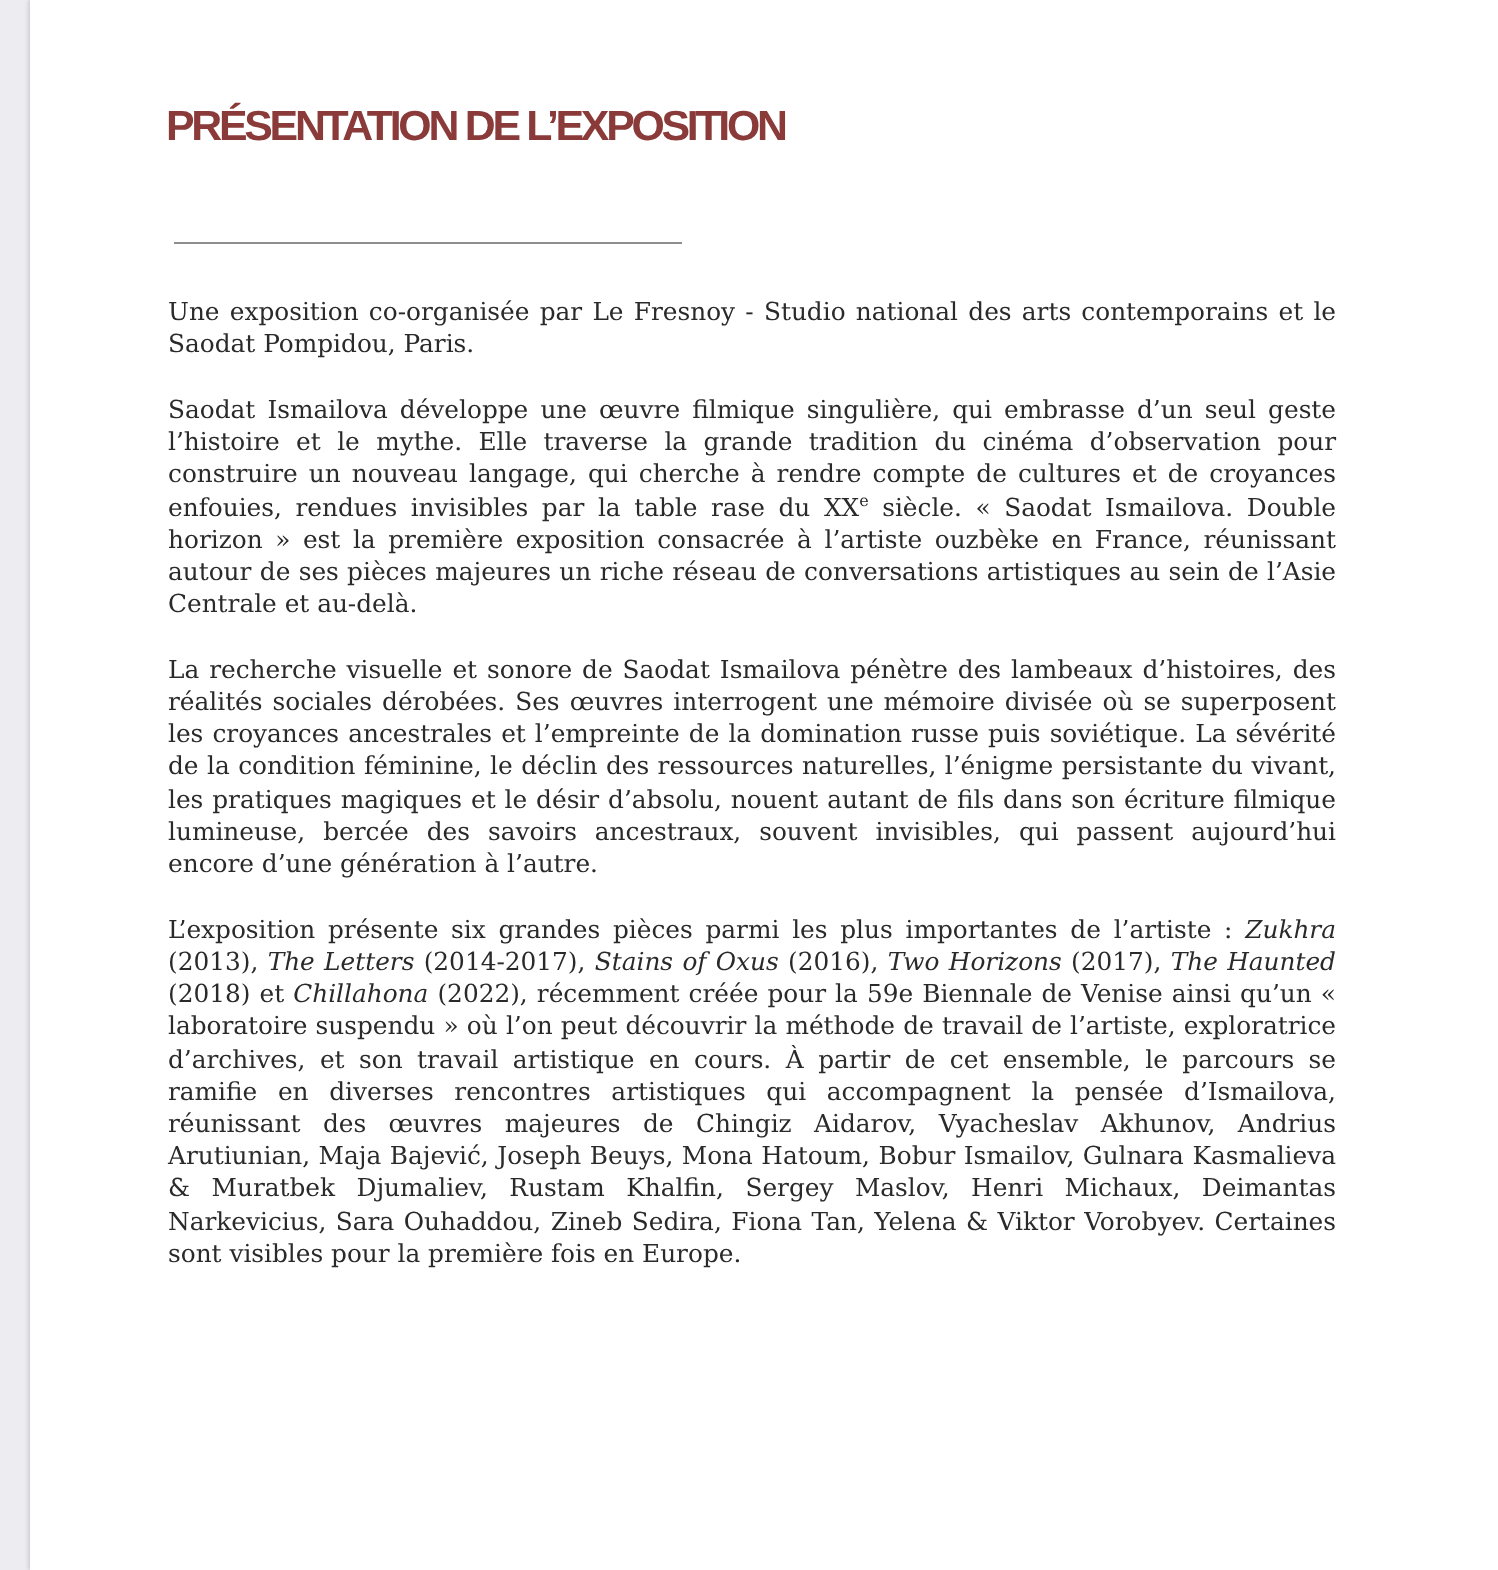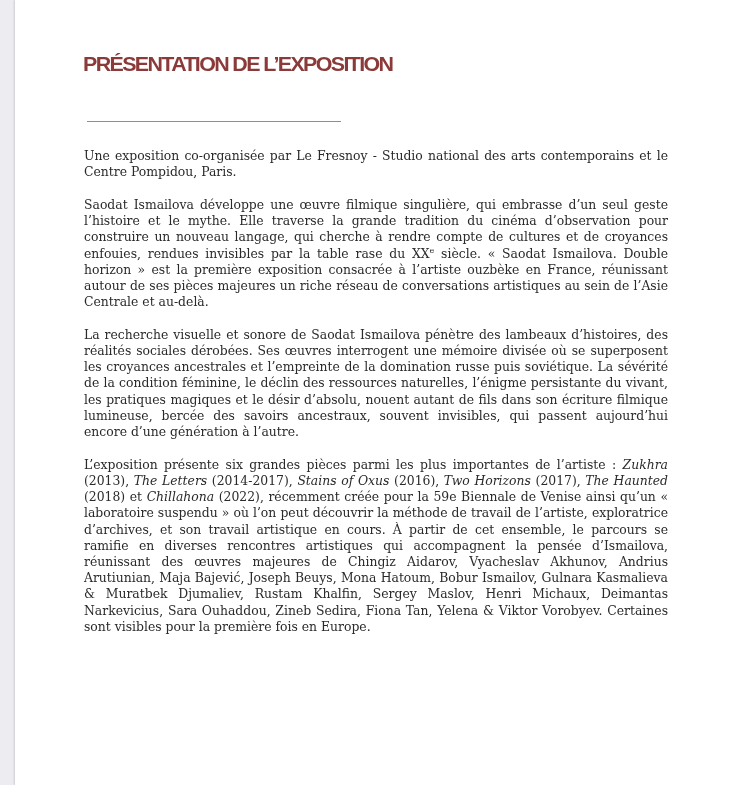--- a/index.html
+++ b/index.html
@@ -68,21 +68,21 @@
     }
   </style>
 </head>
 <body>
 
 <div class="page">
   <h1 class="title">PRÉSENTATION DE L’EXPOSITION</h1>
   <div class="rule"></div>
 
   <div class="body-text">
-    <p>Une exposition co-organisée par Le Fresnoy - Studio national des arts contemporains et le Centre Pompidou, Paris.</p>
+    <p>Une exposition co-organisée par Le Fresnoy - Studio national des arts contemporains et le Saodat Pompidou, Paris.</p>
 
     <p><span>Saodat Ismailova développe une œuvre filmique singulière, qui embrasse d’un seul geste l’histoire et le mythe. Elle traverse la grande tradition du cinéma d’observation pour construire un nouveau langage, qui cherche à rendre compte de cultures et de croyances enfouies, rendues invisibles par la table rase du XX</span><sup>e</sup><span> siècle. « Saodat Ismailova. Double horizon » est la première exposition consacrée à l’artiste ouzbèke en France, réunissant autour de ses pièces majeures un riche réseau de conversations  artistiques au sein de l’Asie Centrale et au-delà.</span></p>
 
     <p>La recherche visuelle et sonore de Saodat Ismailova pénètre des lambeaux d’histoires, des réalités sociales dérobées. Ses œuvres interrogent une mémoire divisée où se superposent les croyances ancestrales et l’empreinte de la domination russe puis soviétique. La sévérité de la condition féminine, le déclin des ressources naturelles, l’énigme persistante du vivant, les pratiques magiques et le désir d’absolu, nouent  autant de fils dans son écriture filmique lumineuse, bercée des savoirs ancestraux, souvent invisibles, qui passent aujourd’hui encore d’une génération à l’autre.</p>
 
     <p><span>L’exposition présente six grandes pièces parmi les plus importantes de l’artiste : </span><em>Zukhra</em><span> (2013), </span><em>The Letters</em><span> (2014-2017), </span><em>Stains of Oxus</em><span> (2016), </span><em>Two Horizons</em><span> (2017),  </span><em>The Haunted</em><span> (2018) et </span><em>Chillahona</em><span> (2022), </span><span>récemment créée pour la 59e Biennale de Venise ainsi qu’un « laboratoire suspendu » où l’on peut découvrir la méthode de travail de l’artiste, exploratrice d’archives, et son travail artistique en cours. À partir de cet ensemble, le parcours se ramifie en diverses rencontres artistiques qui accompagnent la pensée d’Ismailova, réunissant des œuvres majeures de Chingiz Aidarov, Vyacheslav Akhunov, Andrius Arutiunian, Maja Bajević, Joseph Beuys, Mona Hatoum, Bobur Ismailov, Gulnara Kasmalieva &amp; Muratbek Djumaliev, Rustam Khalfin, Sergey Maslov, Henri Michaux, Deimantas Narkevicius, Sara Ouhaddou, Zineb Sedira, Fiona Tan, Yelena &amp; Viktor Vorobyev. Certaines sont visibles pour la première fois en Europe.</span></p>
   </div>
 </div>
 
 </body></html>

